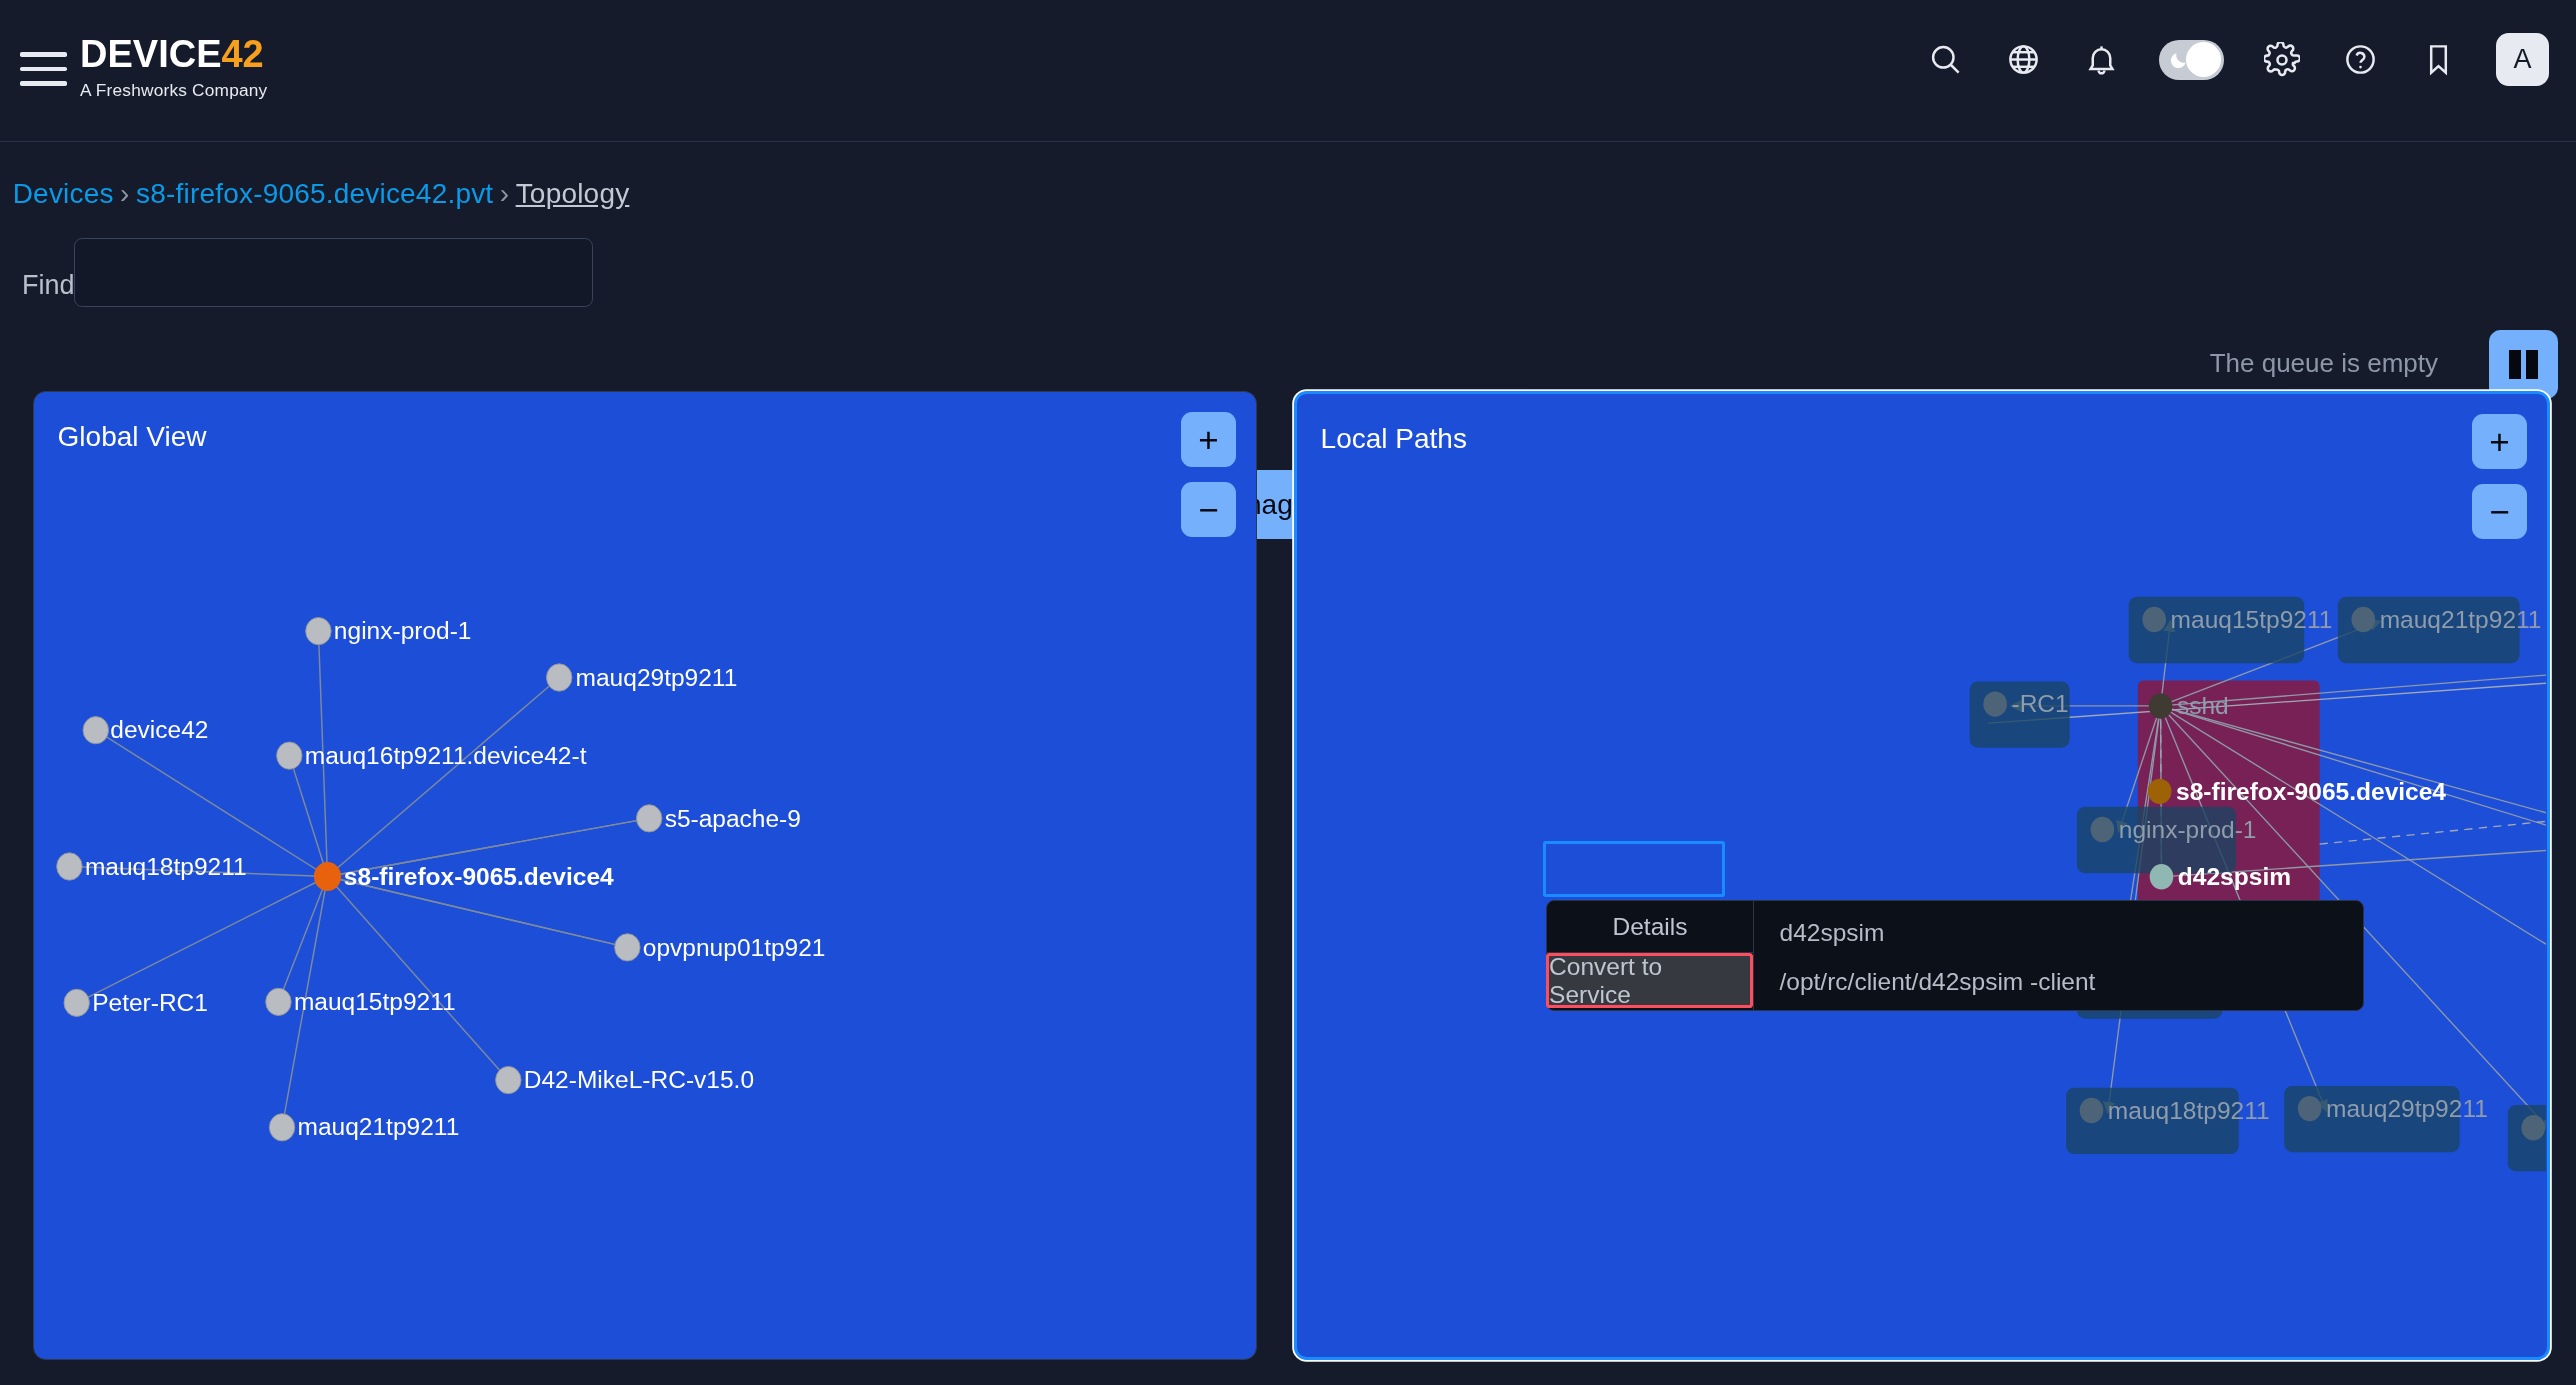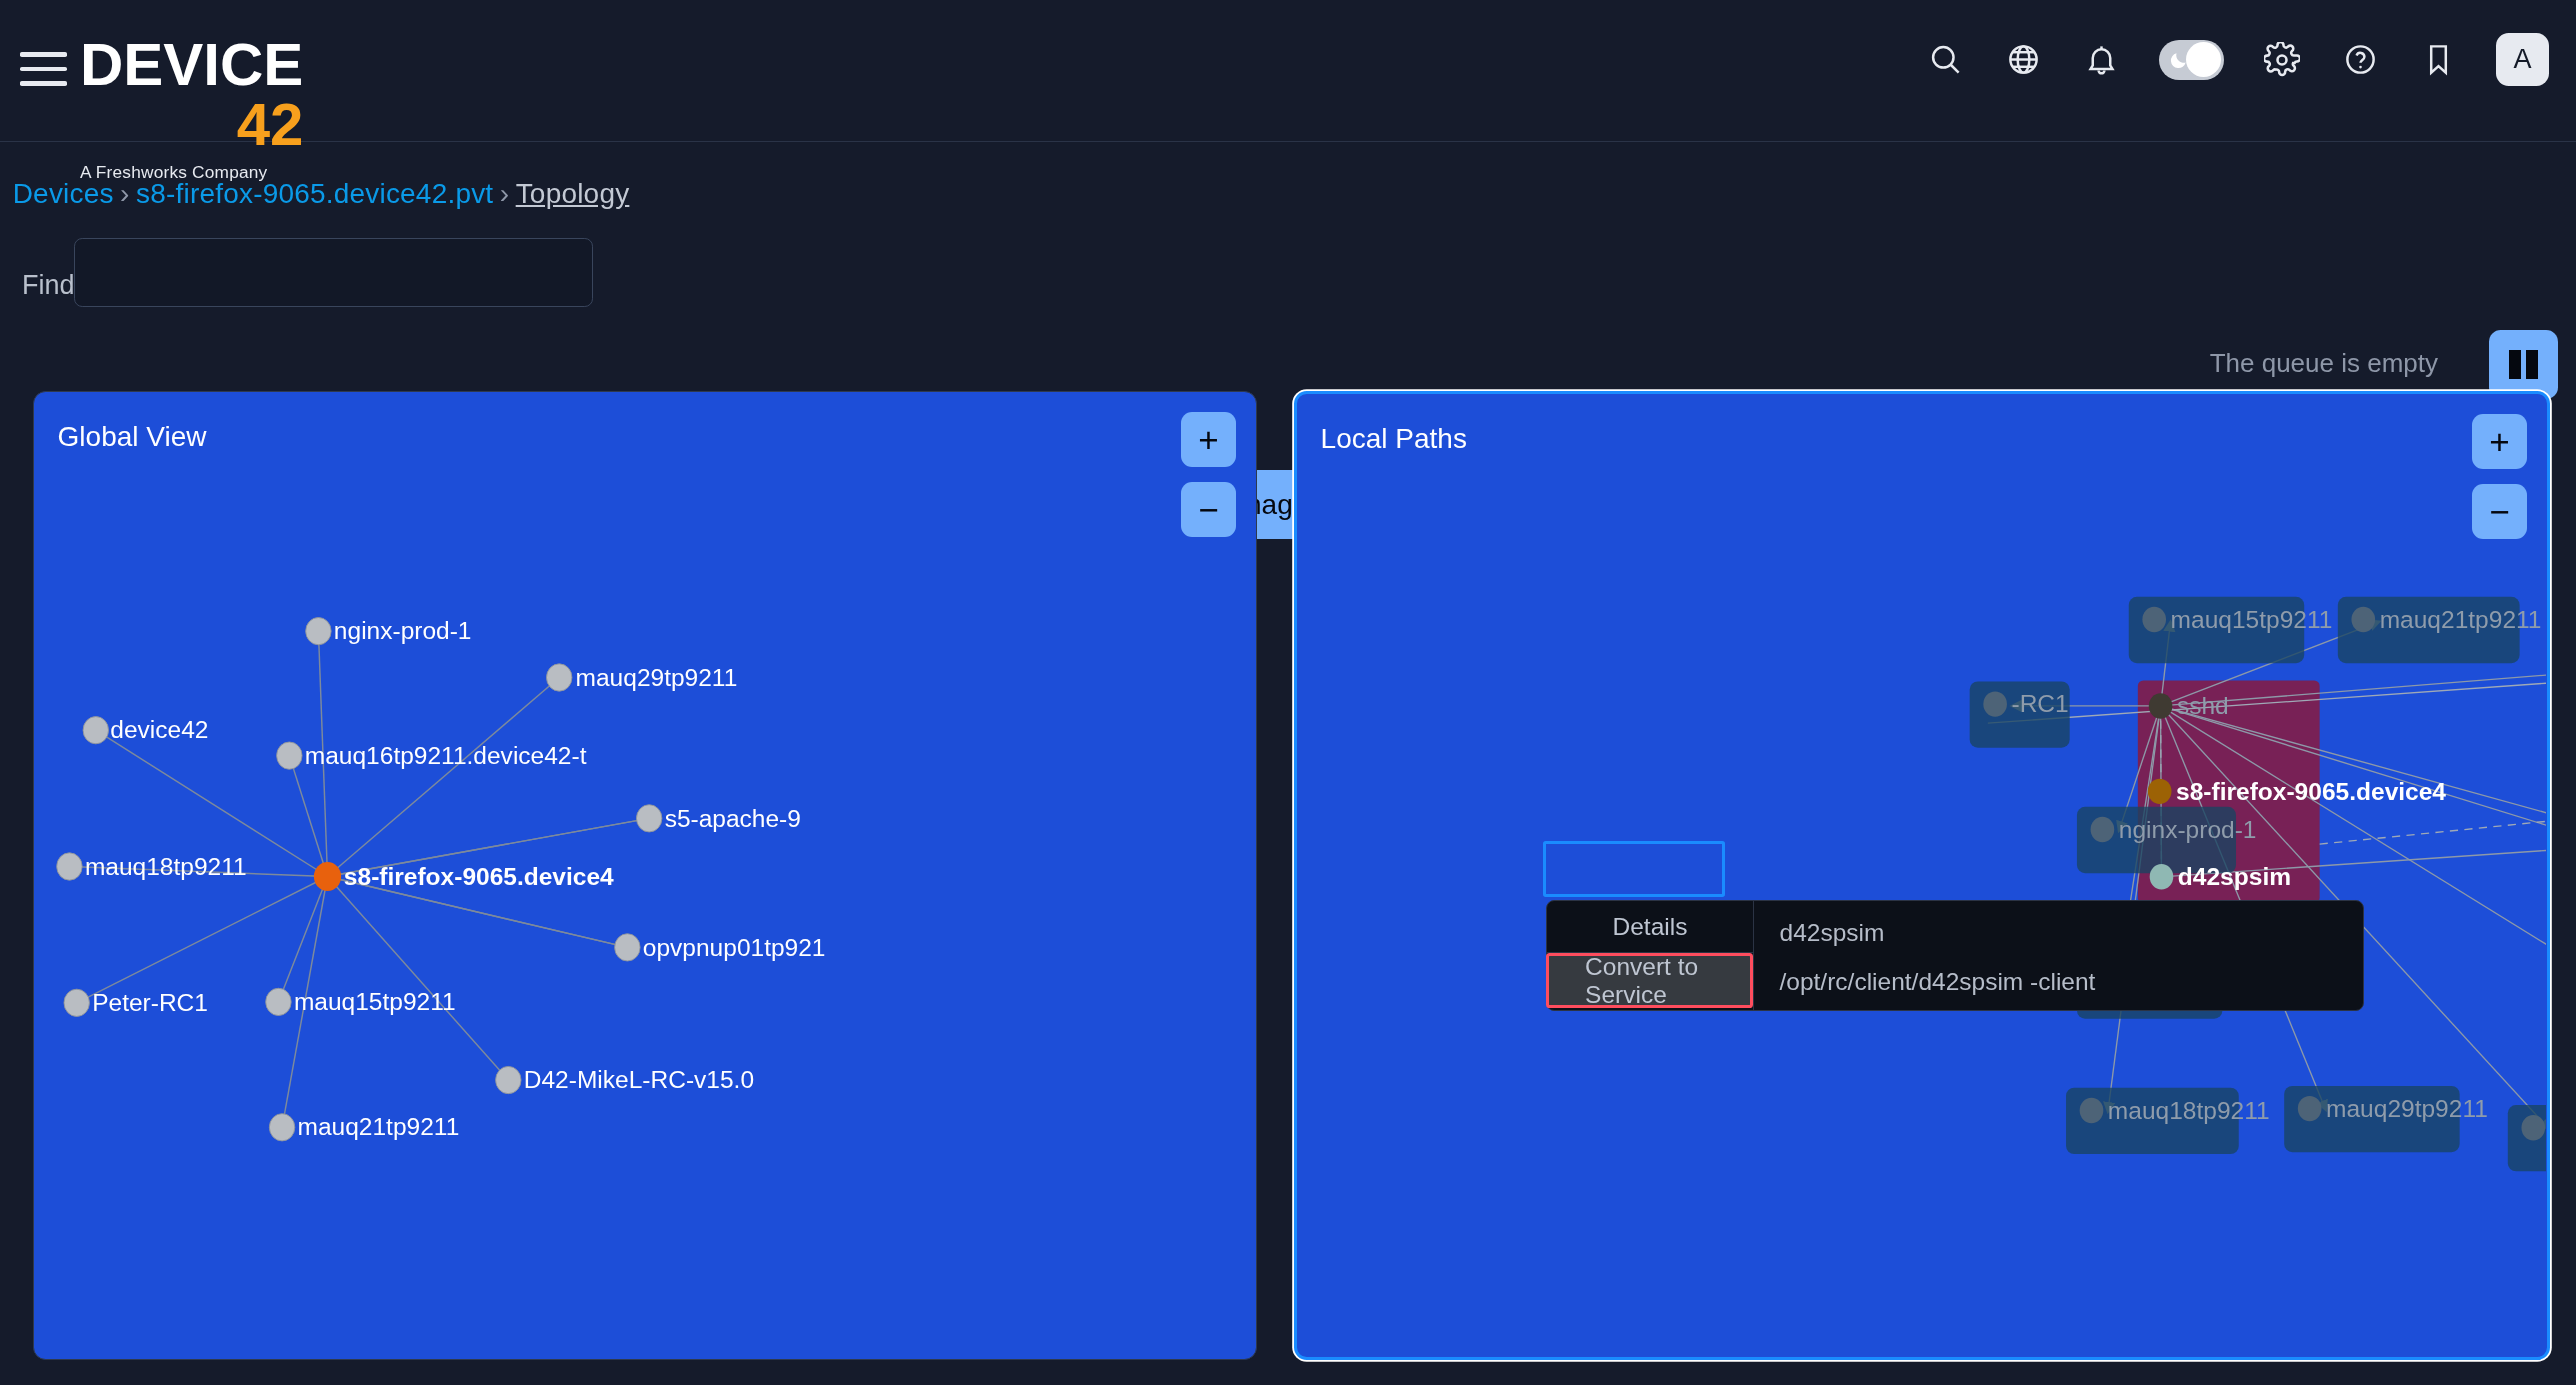--- a/index.html
+++ b/index.html
@@ -17,22 +17,22 @@
     border-bottom: 0.9px solid #2a3347;
   }
   .hamburger {
     position: absolute; left: 20px; top: 47px; width: 47px; height: 44px;
     display: flex; flex-direction: column; justify-content: center; gap: 10px;
     cursor: pointer;
   }
   .hamburger span { display: block; height: 4.5px; background: #e7eaf0; border-radius: 1.8px; }
   .logo { position: absolute; left: 80px; top: 35px; }
   .logo-word {
-    font-size: 60px; font-weight: bold; letter-spacing: 0px; line-height: 1;
-    display: flex; align-items: flex-end; flex-direction: column;
+    font-size: 38px; font-weight: bold; letter-spacing: 0px; line-height: 1;
+    display: flex; align-items: flex-end;
   }
   .logo-dev { color: #ffffff; }
   .logo-42 { color: #f7a01d; }
   .logo-sub { color: #e7eaf0; font-size: 17.3px; margin-top: 7.3px; letter-spacing: 0.2px; }
 
   .tb-icons { position: absolute; right: 27px; top: 33px; display: flex; align-items: center; gap: 38px; }
   .tb-ico { width: 40px; height: 40px; display: flex; align-items: center; justify-content: center; cursor: pointer; }
   .tb-ico svg { display: block; }
 
   .theme-toggle {
@@ -122,21 +122,21 @@
     display: flex; z-index: 40;
   }
   .ctx-menu { width: 207px; border-right: 0.9px solid #2b3344; }
   .ctx-item {
     height: 52px; display: flex; align-items: center; justify-content: center;
     color: #bfc6d2; font-size: 24.5px; cursor: pointer;
   }
   .ctx-item.details { border-bottom: 0.9px solid #2b3344; }
   .ctx-item.convert {
     background: #363a40; border: 3.6px solid #ff4d5e; border-radius: 3.6px;
-    height: 55px; margin-left: -0.9px; padding-left: 36px;
+    height: 55px; margin-left: -0.9px;
   }
   .ctx-info { flex: 1; padding: 14.5px 0 0 25.5px; color: #b6bdc9; font-size: 24.5px; line-height: 1.35; }
   .ctx-info .t1 { margin-bottom: 16.4px; }
   .ctx-info .paths { white-space: pre-line; }
 
   .sel-box {
     position: absolute; left: 1543px; top: 841px; width: 182px; height: 56px;
     border: 3.6px solid #1a8cff; border-radius: 2.7px; z-index: 30; pointer-events: none;
   }
 </style>

